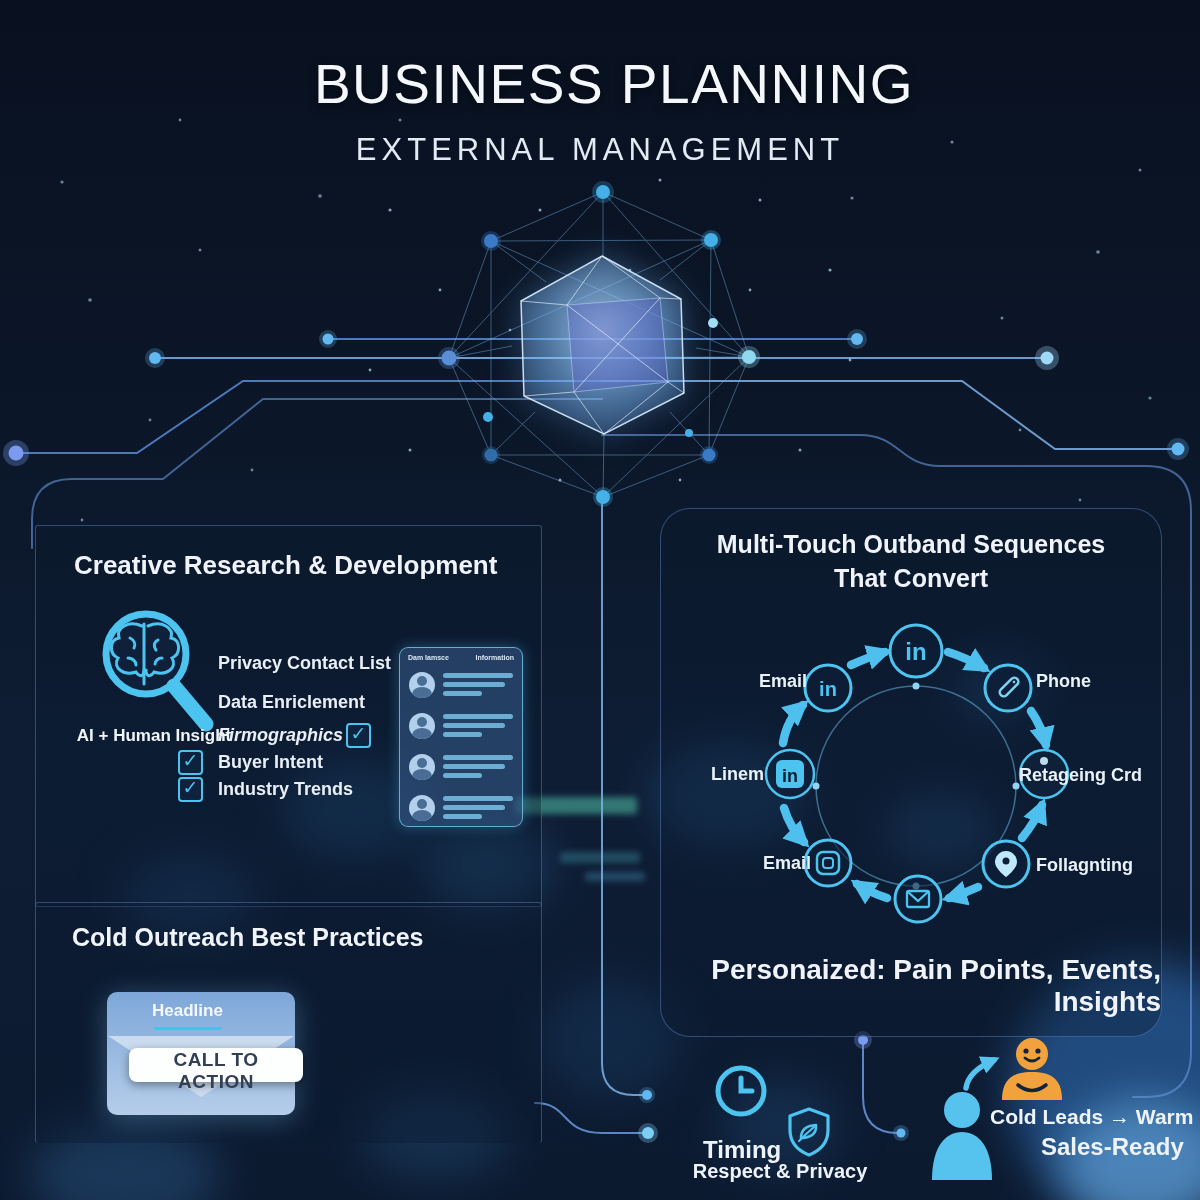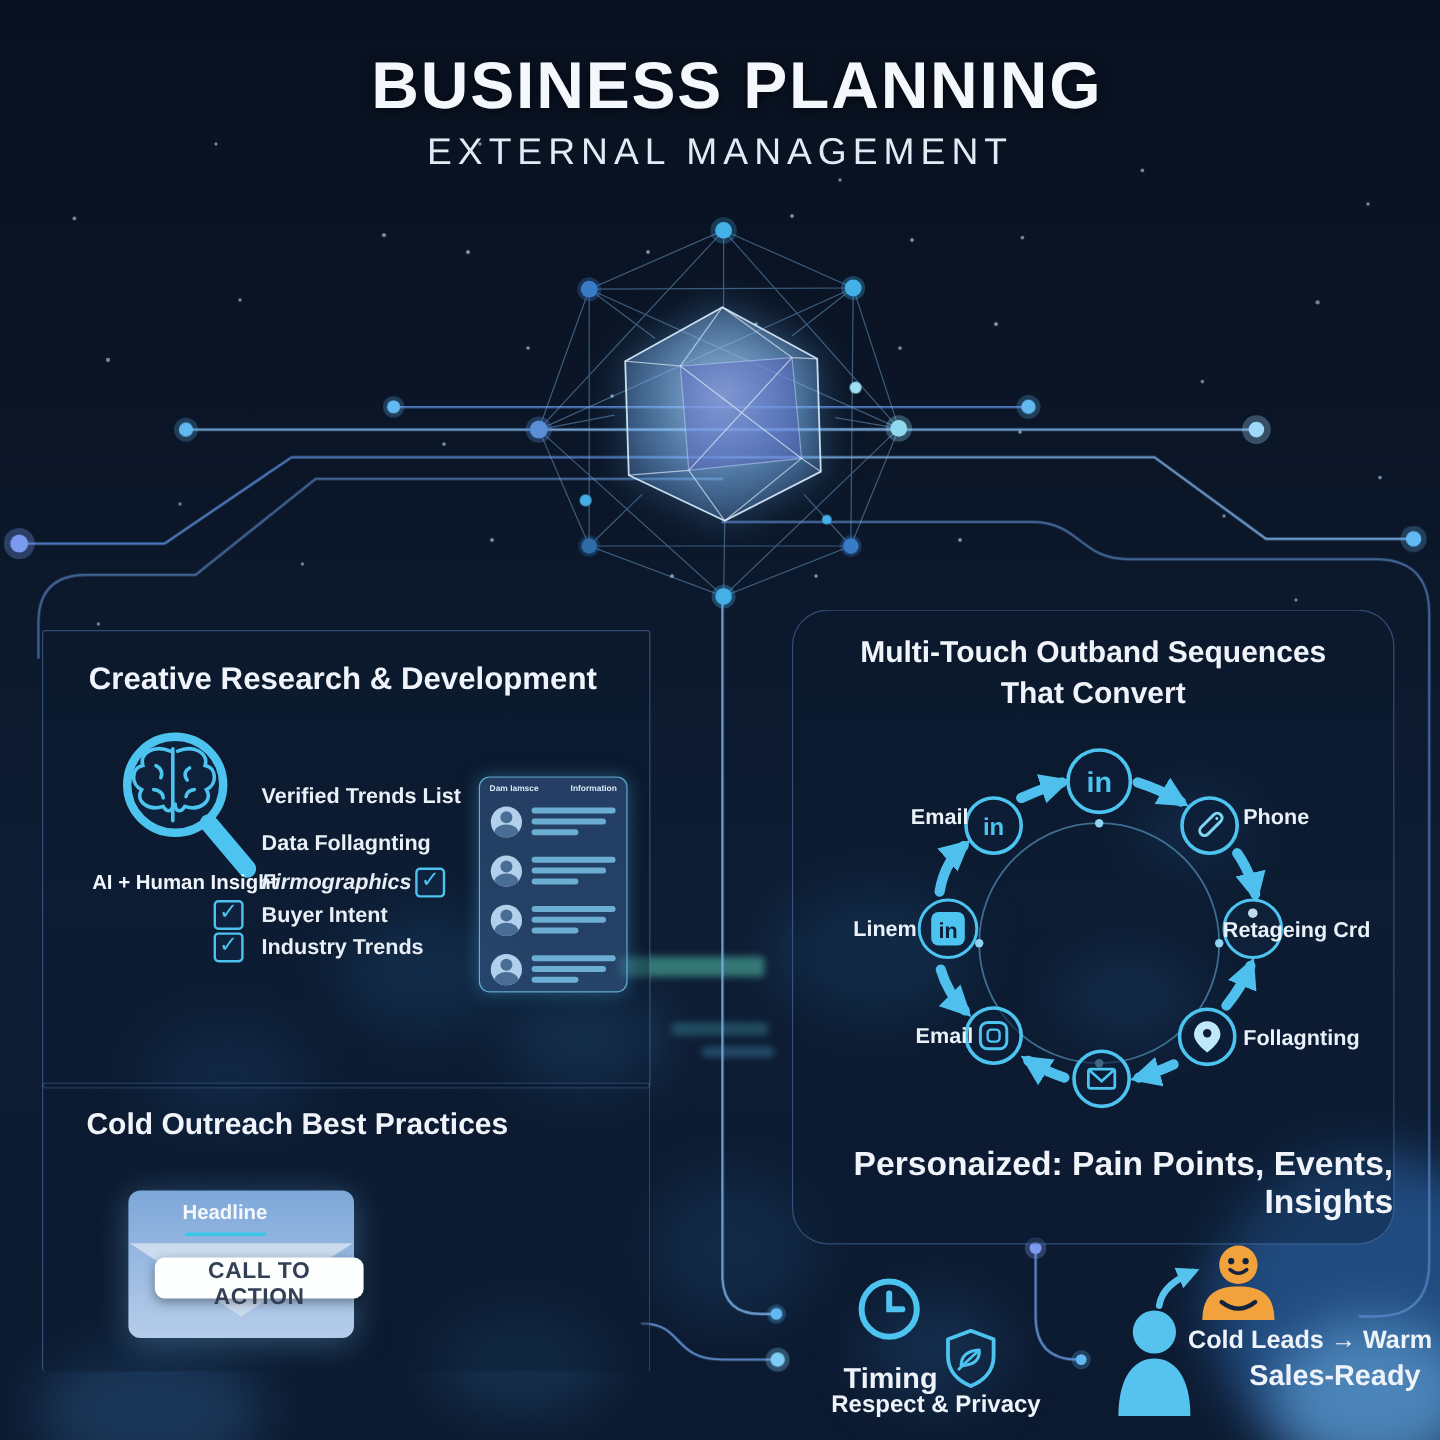--- a/index.html
+++ b/index.html
@@ -6,21 +6,21 @@
   .stage{position:relative;width:1200px;height:1200px;overflow:hidden;
     font-family:"Liberation Sans","DejaVu Sans",sans-serif;color:#eef3fa;
     background:linear-gradient(180deg,#091120 0%,#0b1628 34%,#0e1d34 62%,#0c1a30 100%);}
   
   .blob{position:absolute;border-radius:50%;filter:blur(22px);opacity:.55;}
   .bar{position:absolute;filter:blur(3px);border-radius:3px;opacity:.8;}
   
   .traces,.network{position:absolute;left:0;top:0;pointer-events:none;}
   
   .hdr{position:absolute;top:36px;left:0;width:100%;text-align:center;}
-  .hdr h1{margin:3px;font-size:55px;font-weight:700;letter-spacing:1.5px;color:#f4f7fb;
+  .hdr h1{margin:16px;font-size:55px;font-weight:400;letter-spacing:1.5px;color:#f4f7fb;
     text-shadow:0 2px 10px rgba(0,0,0,.6);padding-left:28px;}
   .hdr h2{margin:6px 0 0;font-size:31px;font-weight:400;letter-spacing:5px;color:#e2eaf4;}
   
   .panel{position:absolute;border:1.5px solid rgba(108,148,215,.42);
     background:rgba(11,25,47,.38);border-radius:3px;}
   .panel h3{margin:0;font-weight:700;color:#f0f4fa;}
   .p-research{left:35px;top:525px;width:505px;height:380px;}
   .p-research h3{position:absolute;left:38px;top:24px;font-size:26px;}
   .p-sequences{left:660px;top:508px;width:500px;height:527px;border-radius:30px;}
   .p-sequences h3{position:absolute;left:0;top:18px;width:100%;text-align:center;
@@ -230,22 +230,22 @@
         <g stroke-width="3">
           <path d="M60,18 V78"></path>
           <path d="M58,20 C44,14 32,22 35,32 C25,34 25,48 34,52 C28,62 40,70 52,66 C56,72 60,70 60,64"></path>
           <path d="M64,20 C78,14 90,22 87,32 C97,34 97,48 88,52 C94,62 82,70 70,66 C66,72 62,70 62,64"></path>
           <path d="M46,32 C50,34 52,38 50,42 M74,34 C70,36 69,40 72,44 M44,52 C48,52 52,55 52,59 M78,52 C74,52 71,55 71,58"></path>
         </g>
       </g>
     </svg>
     <div class="insight">AI + Human Insight</div>
 
-    <div class="chk-item" style="left:182px;top:127px;">Verified Trends List</div>
-    <div class="chk-item" style="left:182px;top:166px;">Data Follagnting</div>
+    <div class="chk-item" style="left:182px;top:127px;">Privacy Contact List</div>
+    <div class="chk-item" style="left:182px;top:166px;">Data Enriclement</div>
     <div class="chk-item" style="left:182px;top:199px;font-style:italic;">Firmographics</div>
     <span class="cbox" style="left:310px;top:197px;">✓</span>
     <div class="chk-item" style="left:182px;top:226px;">Buyer Intent</div>
     <span class="cbox" style="left:142px;top:224px;">✓</span>
     <div class="chk-item" style="left:182px;top:253px;">Industry Trends</div>
     <span class="cbox" style="left:142px;top:251px;">✓</span>
 
     <div class="card">
       <div class="card-h">
         <span>Dam Iamsce</span>

